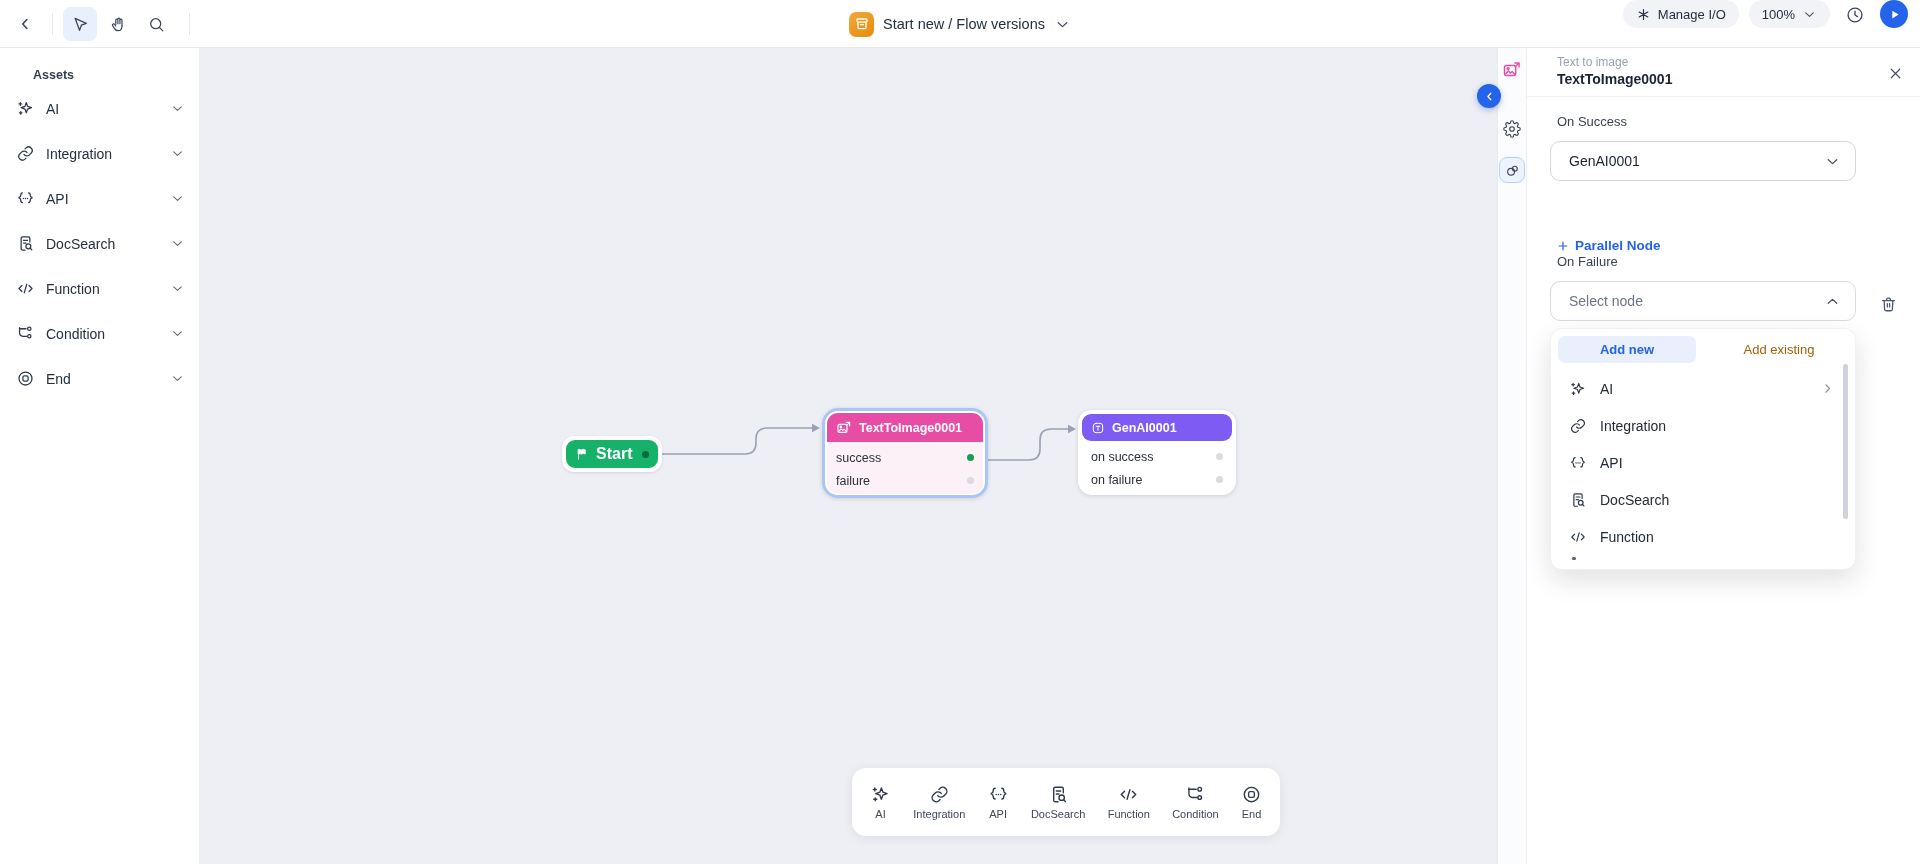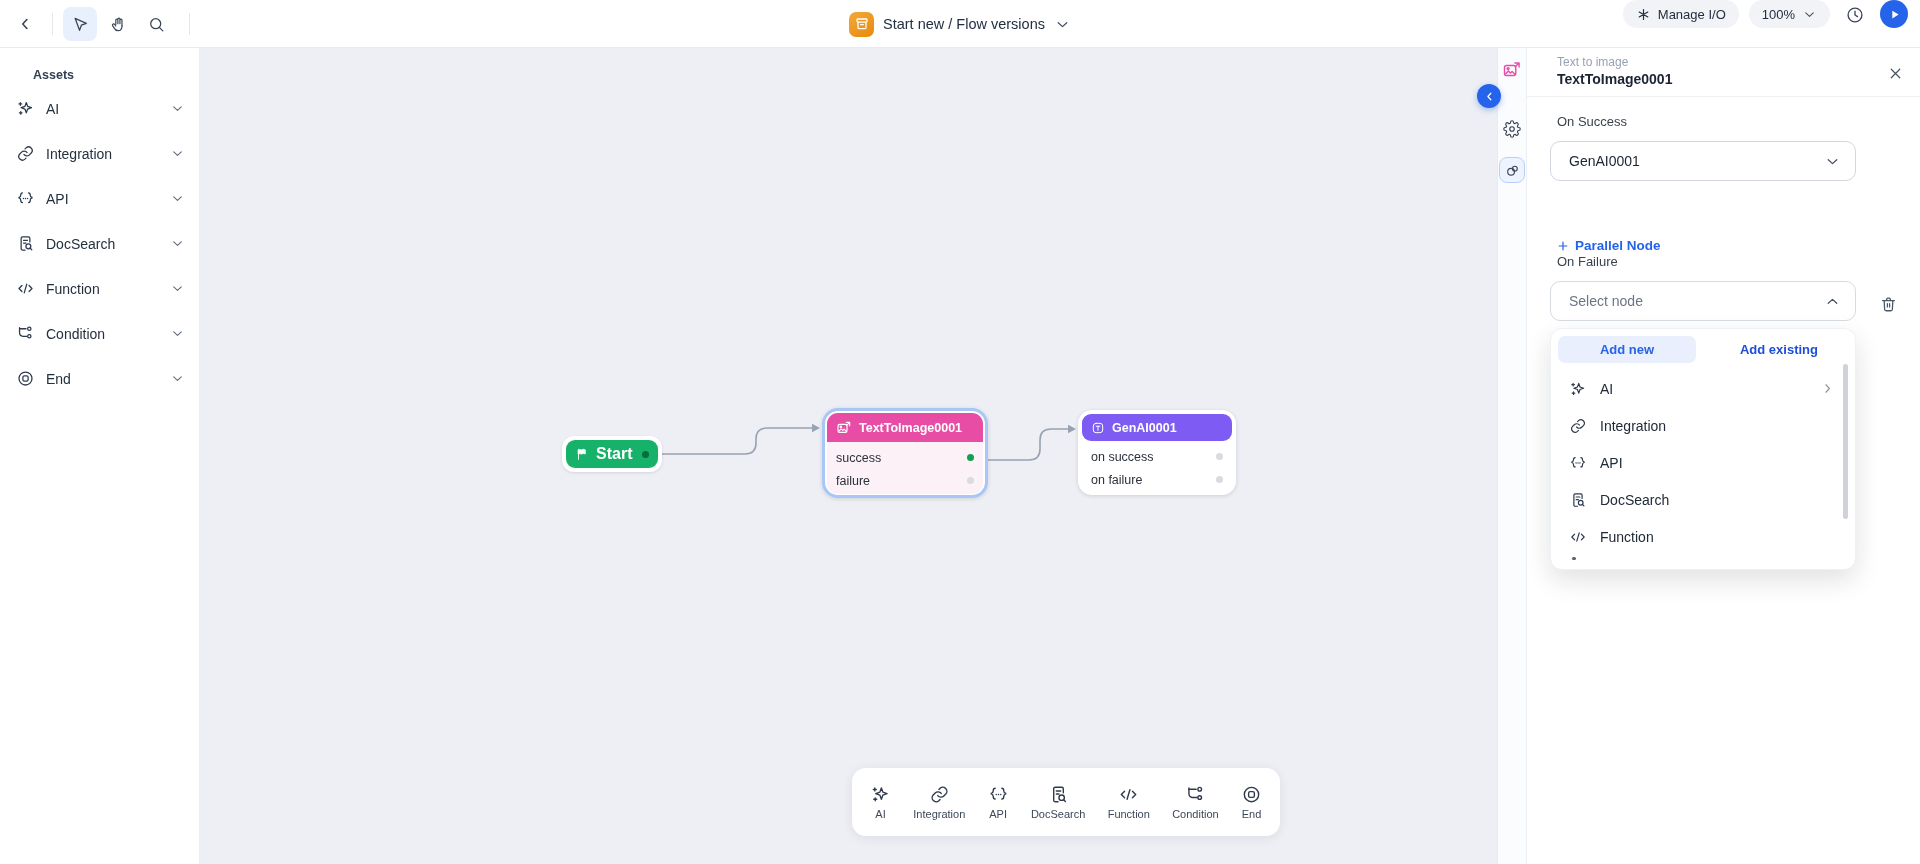--- a/index.html
+++ b/index.html
@@ -105,21 +105,21 @@
   .parallel { position:absolute; left:29px; top:146px; display:flex; align-items:center; gap:5px;
     color:#2563eb; font-size:13.5px; font-weight:600; cursor:pointer;margin-top:44px; }
   .trash-btn { position:absolute; left:348px; top:243px; width:26px; height:26px; display:flex;
     align-items:center; justify-content:center; color:#4a5568; cursor:pointer; }
 
   .dropdown { position:absolute; left:23px; top:280px; width:306px; height:242px; background:#fff;
     border:1px solid #f0f1f4; border-radius:12px;
     box-shadow:0 10px 26px rgba(16,24,40,.13); overflow:hidden; }
   .dd-tabs { display:flex; padding:7px; gap:14px; }
   .dd-tab { width:146px; height:27px; display:flex; align-items:center; justify-content:center;
-    font-size:13px; border-radius:7px; cursor:pointer; color:#1d4ed8;font-weight:bold; }
+    font-size:13px; border-radius:7px; cursor:pointer; color:#a16207; }
   .dd-tab.active { background:#e9effd; color:#2563eb; font-weight:700; }
   .dd-item { height:37px; display:flex; align-items:center; gap:13px; padding:0 20px 0 18px;
     font-size:14px; color:#212b38; cursor:pointer; }
   .dd-item .chev { margin-left:auto; color:#8b94a2; display:flex; }
   .dd-sliver { position:absolute; left:21px; top:228px; width:4px; height:3px; border-radius:2px;
     background:#596373; }
   .dd-scroll { position:absolute; right:7px; top:35px; width:5px; height:155px; border-radius:3px;
     background:#cfd3d9; }
 </style>
 </head>

